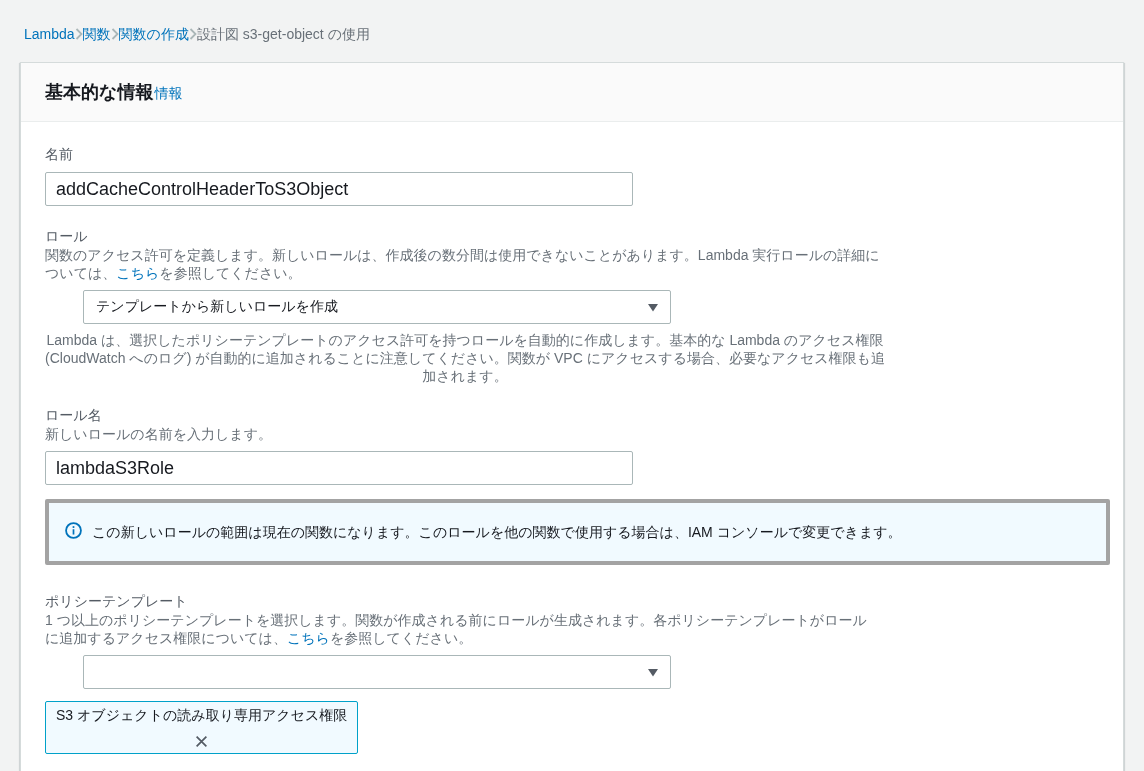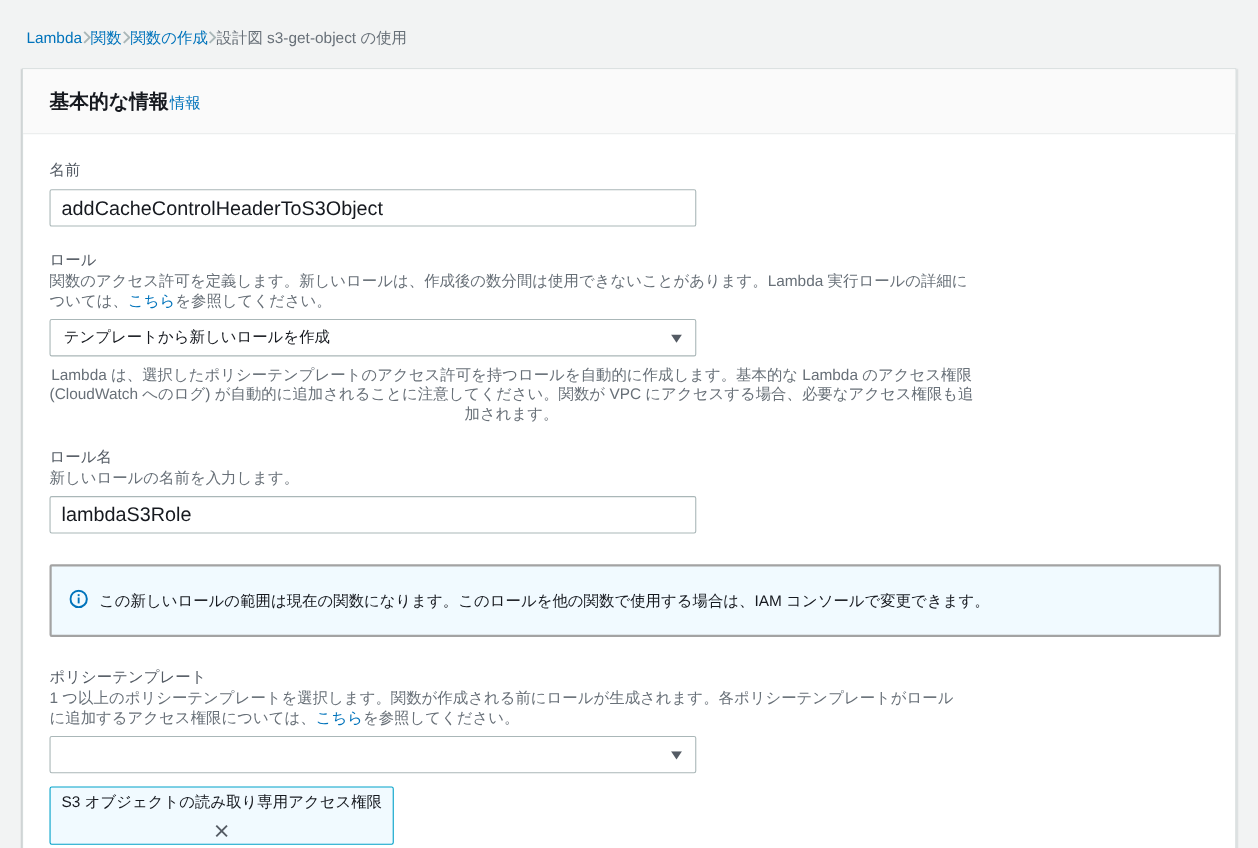--- a/index.html
+++ b/index.html
@@ -75,34 +75,35 @@
     width: 588px;
     height: 34px;
     border: 1px solid #aab7b8;
     border-radius: 2px;
     background: #ffffff;
     display: flex;
     align-items: center;
     justify-content: space-between;
     padding: 0 12px;
     cursor: pointer;
+    margin-left: 38px;
   }
   .select-value { font-size: 14px; color: #16191f; }
   .help-text {
     margin-top: 7px;
     color: #687078;
     font-size: 14px;
     line-height: 18px;
     max-width: 840px;
     text-align: center;
   }
   
   .alert-info {
-    margin-top: 28px;
-    border: 2px solid #a3a3a3;
+    margin-top: 14px;
+    border: 4px solid #a3a3a3;
     background: #f1faff;
     border-radius: 2px;
     min-height: 66px;
     display: flex;
     align-items: center;
     gap: 10px;
     padding: 12px 16px;
   }
   .alert-text { font-size: 14px; color: #16191f; line-height: 20px; }
   

